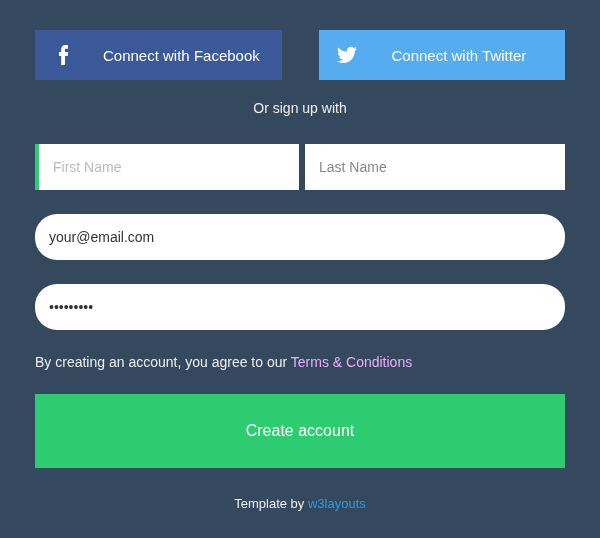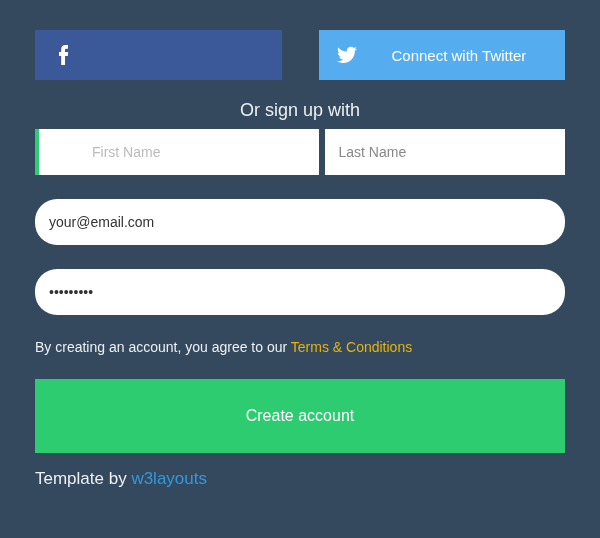--- a/index.html
+++ b/index.html
@@ -41,33 +41,32 @@
       margin-right: 30px;
       display: flex;
       align-items: center;
       justify-content: center;
     }
     .twitter .social-icon {
       margin-right: 35px;
     }
     .divider-text {
       text-align: center;
-      margin: 20px 0 8px;
-      font-size: 18px;
+      margin: 20px 0 28px;
+      font-size: 14px;
       color: #ecf0f1;
     }
     .name-row {
       display: flex;
       width: 100%;
       margin-bottom: 24px;
     }
     .name-row .input-wrap:first-child {
       margin-right: 6px;
       border-left: 4px solid #2ecc71;
-      padding-left: 39px;
     }
     .input-wrap {
       flex: 1;
       background: #fff;
     }
     .full-input {
       width: 100%;
       background: #fff;
       margin-bottom: 24px;
       border-radius: 22px;
@@ -86,55 +85,56 @@
     }
     .name-row .input-wrap:first-child input::placeholder {
       color: #bbb;
     }
     .terms-text {
       font-size: 14px;
       color: #ecf0f1;
       margin-bottom: 24px;
     }
     .terms-link {
-      color: #eab308;
+      color: #f0abfc;
       cursor: pointer;
     }
     .create-btn {
       width: 100%;
       background: #2ecc71;
       color: #fff;
       border: none;
       padding: 28px;
       font-size: 16px;
       cursor: pointer;
     }
     .footer-text {
-      text-align: left;
-      margin-top: 16px;
-      font-size: 17px;
+      text-align: center;
+      margin-top: 28px;
+      font-size: 13px;
       color: #ecf0f1;
     }
     .footer-link {
       color: #3498db;
       cursor: pointer;
     }
   </style>
 </head>
 <body>
 
 
 
 <div class="social-row">
   <button class="social-btn facebook">
     <span class="social-icon">
       <svg width="11" height="20" viewBox="0 0 11 20" fill="#fff">
         <path d="M7 7V5c0-0.8 0.2-1.2 1.4-1.2H10V0H7.5C4.5 0 3.2 1.5 3.2 4.5V7H1v4h2.2v9H7v-9h2.8l0.4-4H7z"></path>
       </svg>
     </span>
+    <span>Connect with Facebook</span>
   </button>
   <button class="social-btn twitter">
     <span class="social-icon">
       <svg width="22" height="18" viewBox="0 0 22 18" fill="#fff">
         <path d="M22 2.1c-0.8 0.4-1.7 0.6-2.6 0.7 0.9-0.6 1.6-1.4 2-2.5-0.9 0.5-1.8 0.9-2.9 1.1C17.7 0.5 16.5 0 15.2 0c-2.5 0-4.5 2-4.5 4.5 0 0.4 0 0.7 0.1 1C7 5.3 3.7 3.5 1.5 0.8 1.1 1.5 0.9 2.3 0.9 3.1c0 1.6 0.8 2.9 2 3.8-0.7 0-1.4-0.2-2-0.6v0.1c0 2.2 1.6 4 3.6 4.4-0.4 0.1-0.8 0.2-1.2 0.2-0.3 0-0.6 0-0.9-0.1 0.6 1.8 2.3 3.1 4.3 3.1-1.6 1.2-3.5 2-5.7 2-0.4 0-0.7 0-1.1-0.1 2 1.3 4.4 2 6.9 2 8.3 0 12.8-6.9 12.8-12.8v-0.6C20.6 3.8 21.4 3 22 2.1z"></path>
       </svg>
     </span>
     <span>Connect with Twitter</span>
   </button>
 </div>

